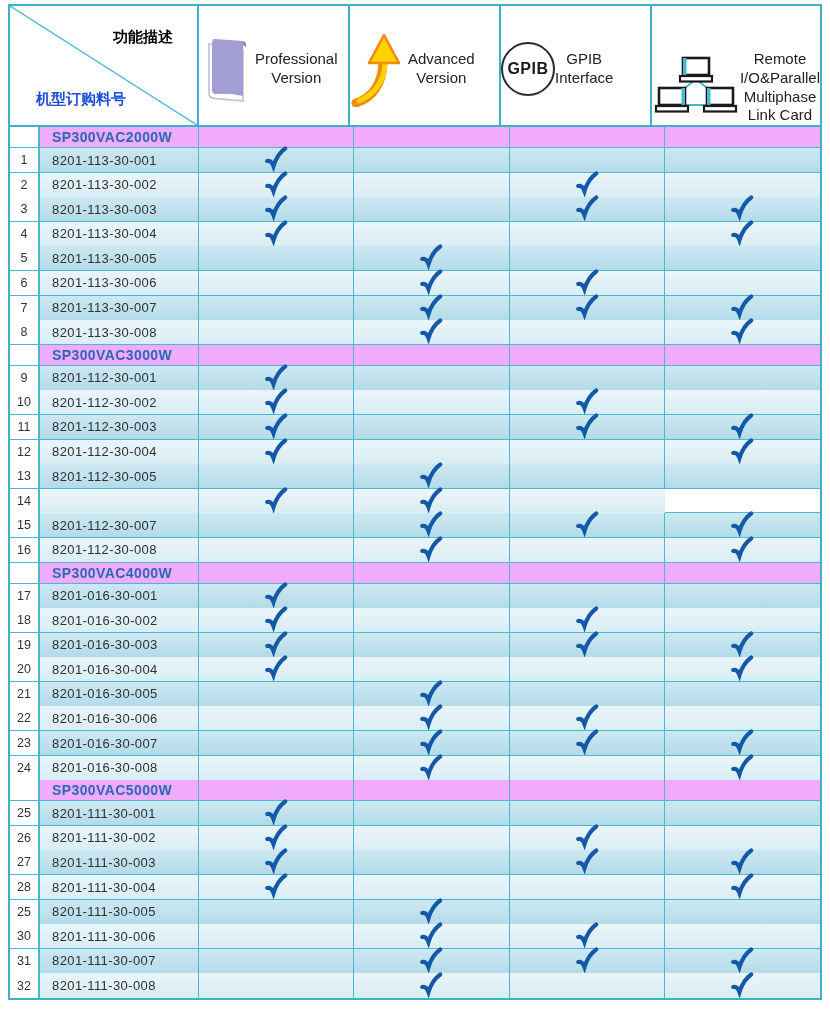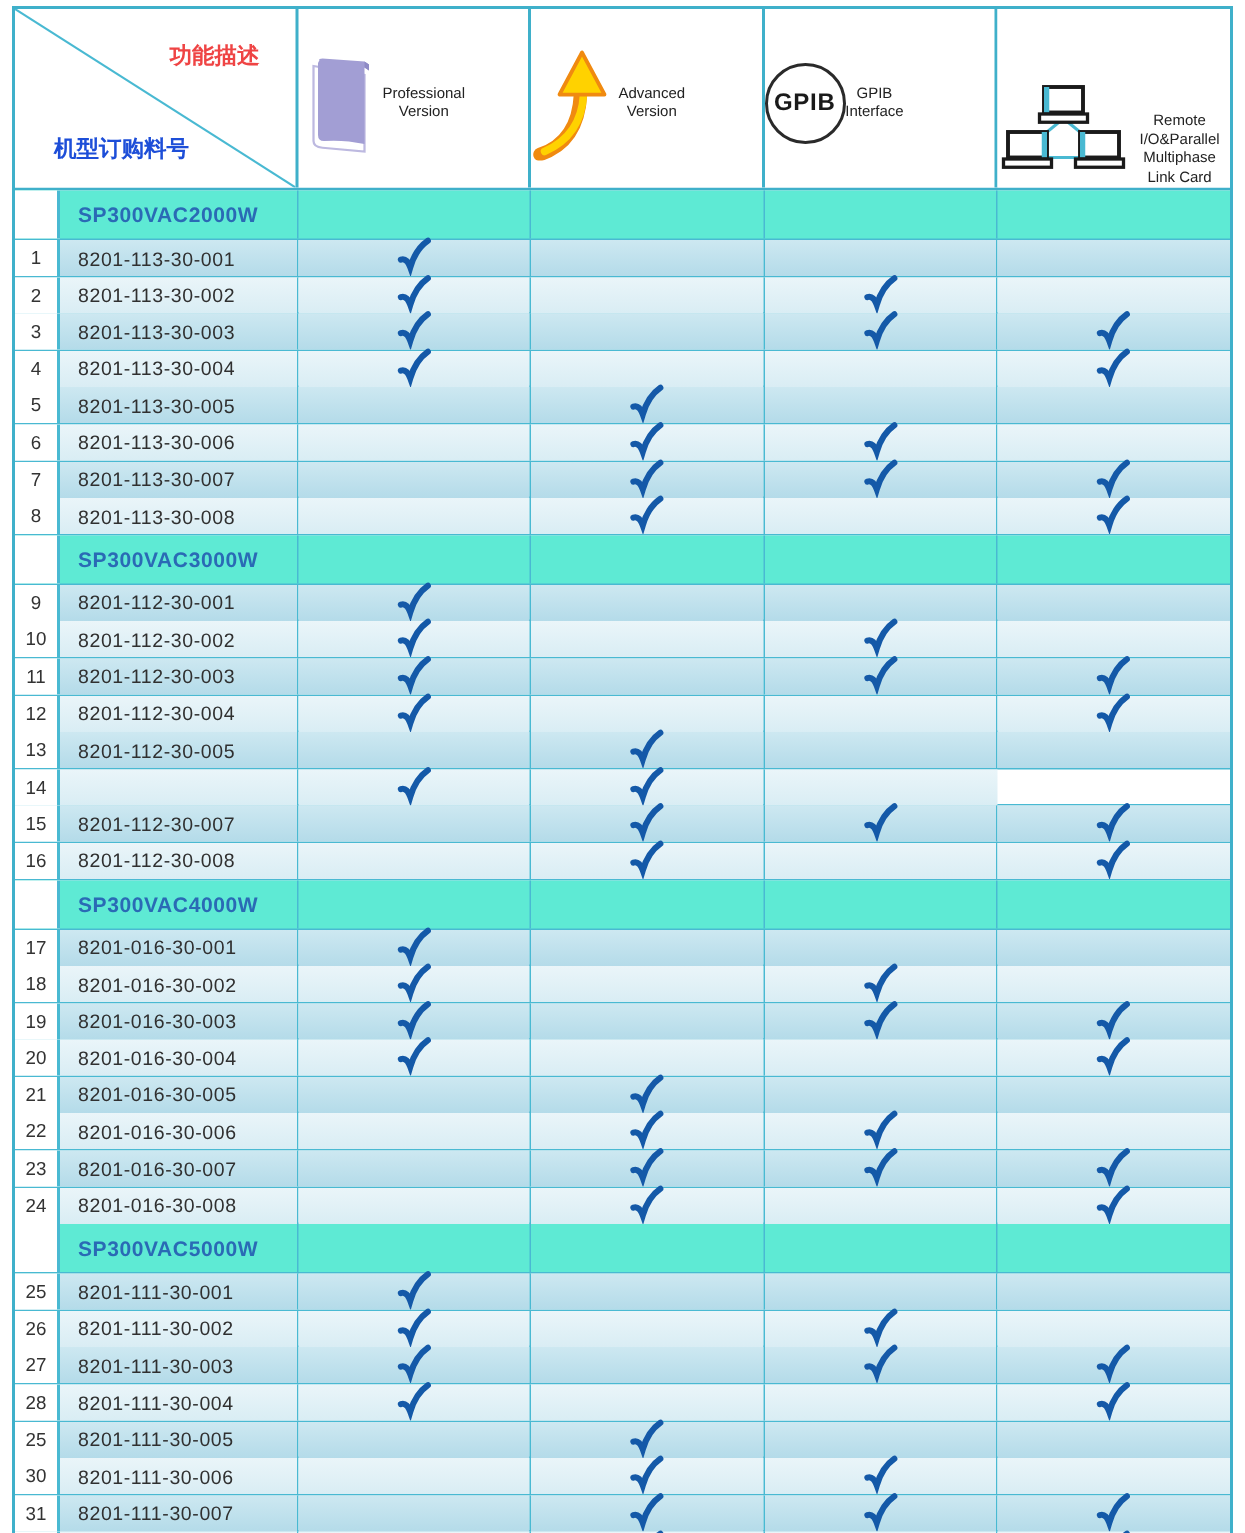--- a/index.html
+++ b/index.html
@@ -24,45 +24,45 @@
   .header-row { height: 121px; border-bottom: 2px solid #3fb0ca; }
   .corner-cell {
     grid-column: 1 / 3;
     position: relative;
     border-right: 2px solid #3fb0ca;
     background: #ffffff;
   }
   .corner-cell svg.diag { position:absolute; inset:0; width:100%; height:100%; }
   .corner-top-label {
     position:absolute; top:22px; right:24px;
-    font-size:15px; font-weight:bold; color:#ef4444;
+    font-size:15px; font-weight:bold; color:#000000;
   }
   .corner-bottom-label {
     position:absolute; bottom:16px; left:26px;
     font-size:15px; font-weight:bold; color:#1d4ed8;
   }
   .feat-header {
     border-right: 2px solid #3fb0ca;
     display:flex; flex-direction:row; align-items:center;
     justify-content:flex-start; padding-top:7px;
     background:#ffffff; text-align:center;
   }
   .feat-header:last-child { border-right:none;align-items:flex-end; }
   .icon-box { height:76px; display:flex; align-items:center; justify-content:center; }
-  .feat-label { font-size:10px; color:#222; line-height:1.25; }
+  .feat-label { font-size:15px; color:#222; line-height:1.25; }
   .gpib-circle {
     width:54px; height:54px; border:2.5px solid #2a2a2a; border-radius:50%;
     display:flex; align-items:center; justify-content:center;
     font-size:16px; font-weight:bold; color:#1a1a1a; letter-spacing:0.5px;
     background:#fff;
   }
   
   .row { height: 24.6px; border-bottom: 1px solid #49b9d2; }
   .row:last-child { border-bottom:none; }
-  .row.section-row { height: 33px; background:#5eead4; }
+  .row.section-row { height: 21px; background:#f0abfc; }
   .cell { border-right: 1px solid #49b9d2; position:relative; }
   .cell:last-child { border-right:none; }
   .cell.num {
     background:#ffffff;
     display:flex; align-items:center; justify-content:center;
     font-size:12.5px; color:#333;
     border-right:2px solid #49b9d2;
   }
   .cell.part {
     display:flex; align-items:center;

